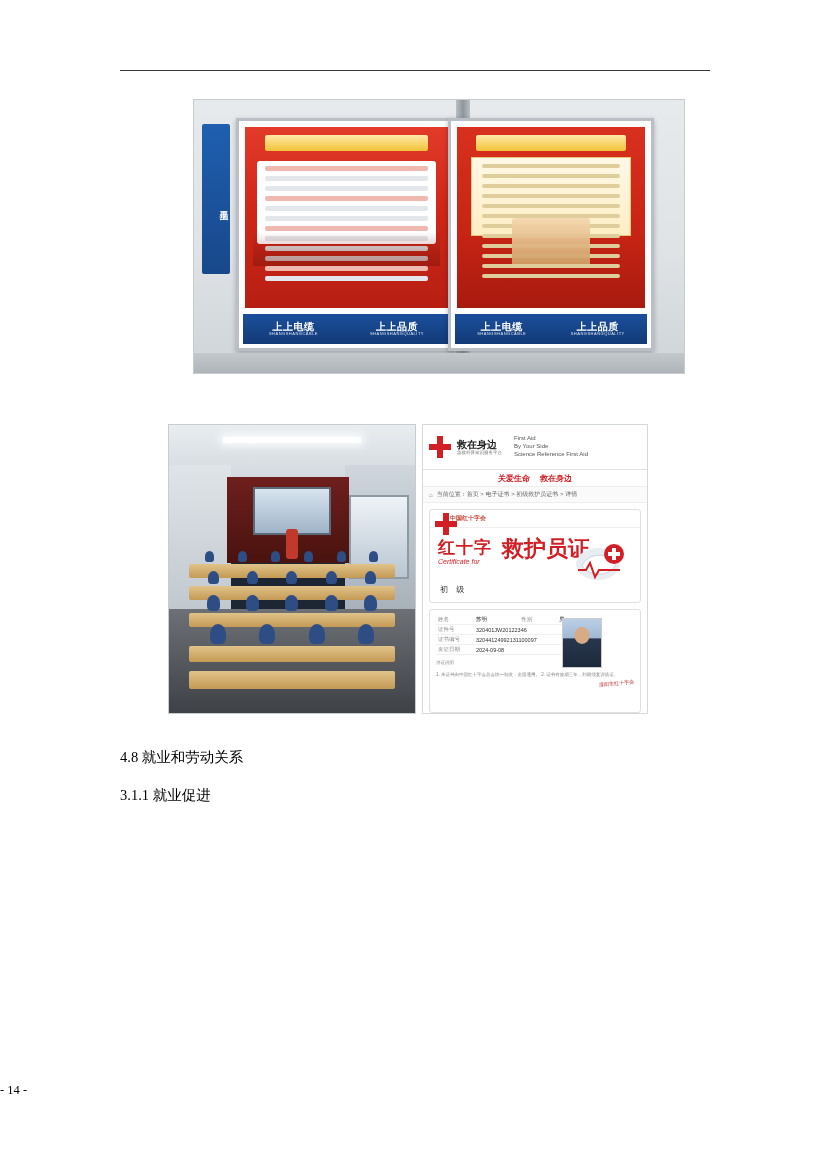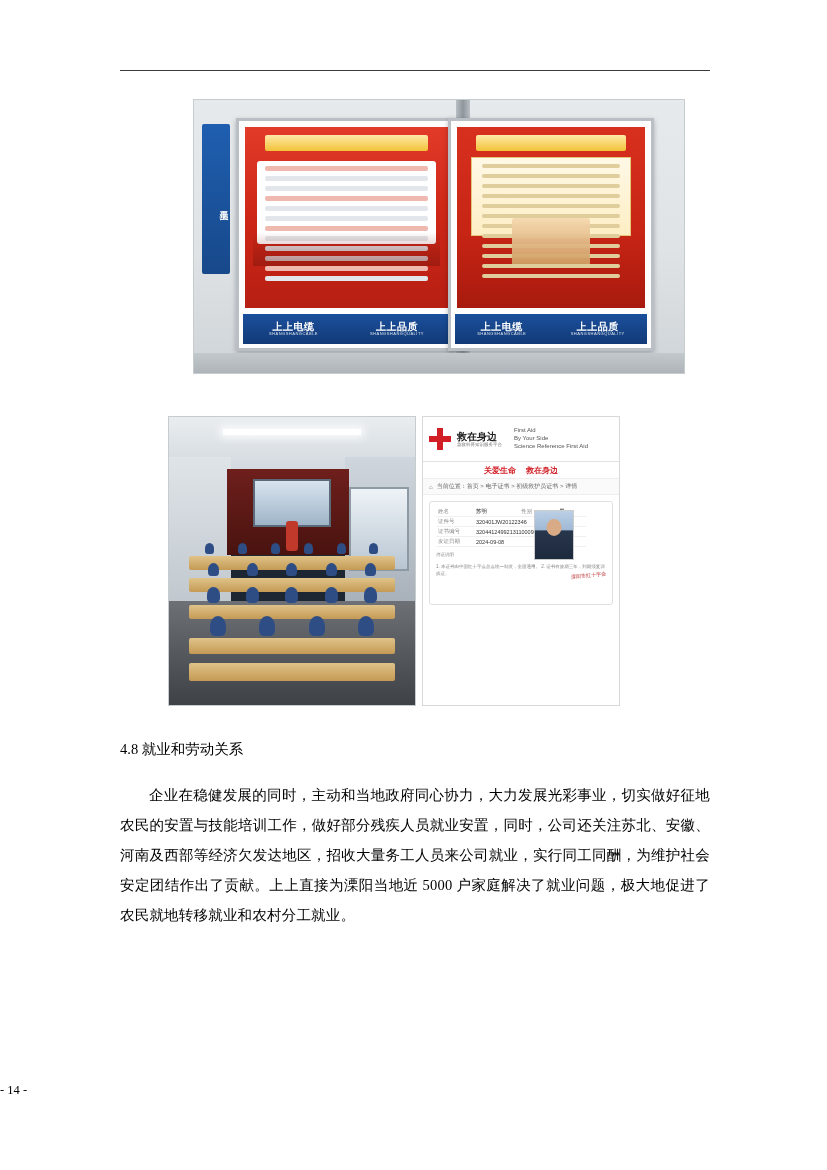--- a/index.html
+++ b/index.html
@@ -29,21 +29,21 @@
     width: 590px;
     height: 0;
     border-top: 1px solid #3a3a3a;
     margin: 0 0 28px 0;
   }
 
   
   .photo-block {
     display: flex;
     justify-content: center;
-    margin: 8px auto;
+    margin: 16px auto;
   }
 
   
   .fig1 {
     width: 492px;
     height: 275px;
     margin-left: 48px;
     background: #d9dde0;
     position: relative;
     overflow: hidden;
@@ -245,21 +245,21 @@
     justify-content: space-around;
     left: 10%; right: 10%;
   }
   .fig2-left .people span {
     display: block;
     background: #2d4d84;
     border-radius: 50% 50% 30% 30%;
   }
 
   .fig2-right {
-    width: 198px;
+    width: 226px;
     height: 290px;
     background: #ffffff;
     border: 1px solid #d5d9dc;
     box-sizing: border-box;
     position: relative;
     overflow: hidden;
     font-family: "Liberation Sans", sans-serif;
   }
   .fig2-right .topbar {
     height: 44px;
@@ -540,20 +540,38 @@
         <div class="redline">
           <span class="a">关爱生命</span>
           <span class="b">救在身边</span>
         </div>
 
         <div class="crumbs">
           <span>⌂</span>
           <span>当前位置：首页 &gt; 电子证书 &gt; 初级救护员证书 &gt; 详情</span>
         </div>
 
+        <div class="card">
+          <div class="chdr">
+            <span class="redcross mini"></span>
+            <span class="minitxt">中国红十字会</span>
+          </div>
+          <div class="bigred">红十字</div>
+          <div class="bigcert">Certificate for</div>
+          <div class="bigjiu">救护员证</div>
+          <div class="biglevel">初 级</div>
+          <svg class="aedimg" viewBox="0 0 64 54">
+            <ellipse cx="30" cy="28" rx="22" ry="16" fill="#e8edf2"></ellipse>
+            <path d="M14 30 C20 16, 40 16, 48 28 C44 40, 22 42, 14 30 Z" fill="#ffffff" stroke="#c9d3dc"></path>
+            <circle cx="46" cy="18" r="10" fill="#d21f26"></circle>
+            <rect x="44" y="12" width="4" height="12" fill="#fff"></rect>
+            <rect x="40" y="16" width="12" height="4" fill="#fff"></rect>
+            <polyline points="10,34 18,34 22,27 27,41 31,34 52,34" fill="none" stroke="#d21f26" stroke-width="2"></polyline>
+          </svg>
+        </div>
 
         <div class="card2">
           <table class="infotable">
             <tbody>
                 <tr>
               <td class="k">姓名</td>
               <td>苏明</td>
               <td class="k">性别</td>
               <td>男</td>
             </tr>
@@ -580,19 +598,19 @@
 2. 证书有效期三年，到期须复训换证。</div>
         </div>
       </div>
     </div>
 
     <div class="gap-20"></div>
 
     <div class="gap-8"></div>
     <h3 class="heading">4.8 就业和劳动关系</h3>
     <div class="gap-8"></div>
+    <h3 class="heading">3.1.1 就业促进</h3>
     <div class="gap-8"></div>
 
-    <p class="body">企业在稳健发展的同时，主动和当地政府同心协力，大力发展光彩事业，切实做好征地农民的安置与技能培训工作，做好部分残疾人员就业安置，同时，公司还关注苏北、安徽、河南及西部等经济欠发达地区，招收大量务工人员来公司就业，实行同工同酬，为维护社会安定团结作出了贡献。上上直接为溧阳当地近 5000 户家庭解决了就业问题，极大地促进了农民就地转移就业和农村分工就业。</p>
   </div>
 
   <div class="pagenum">- 14 -</div>
 </div>
 
 </body></html>

